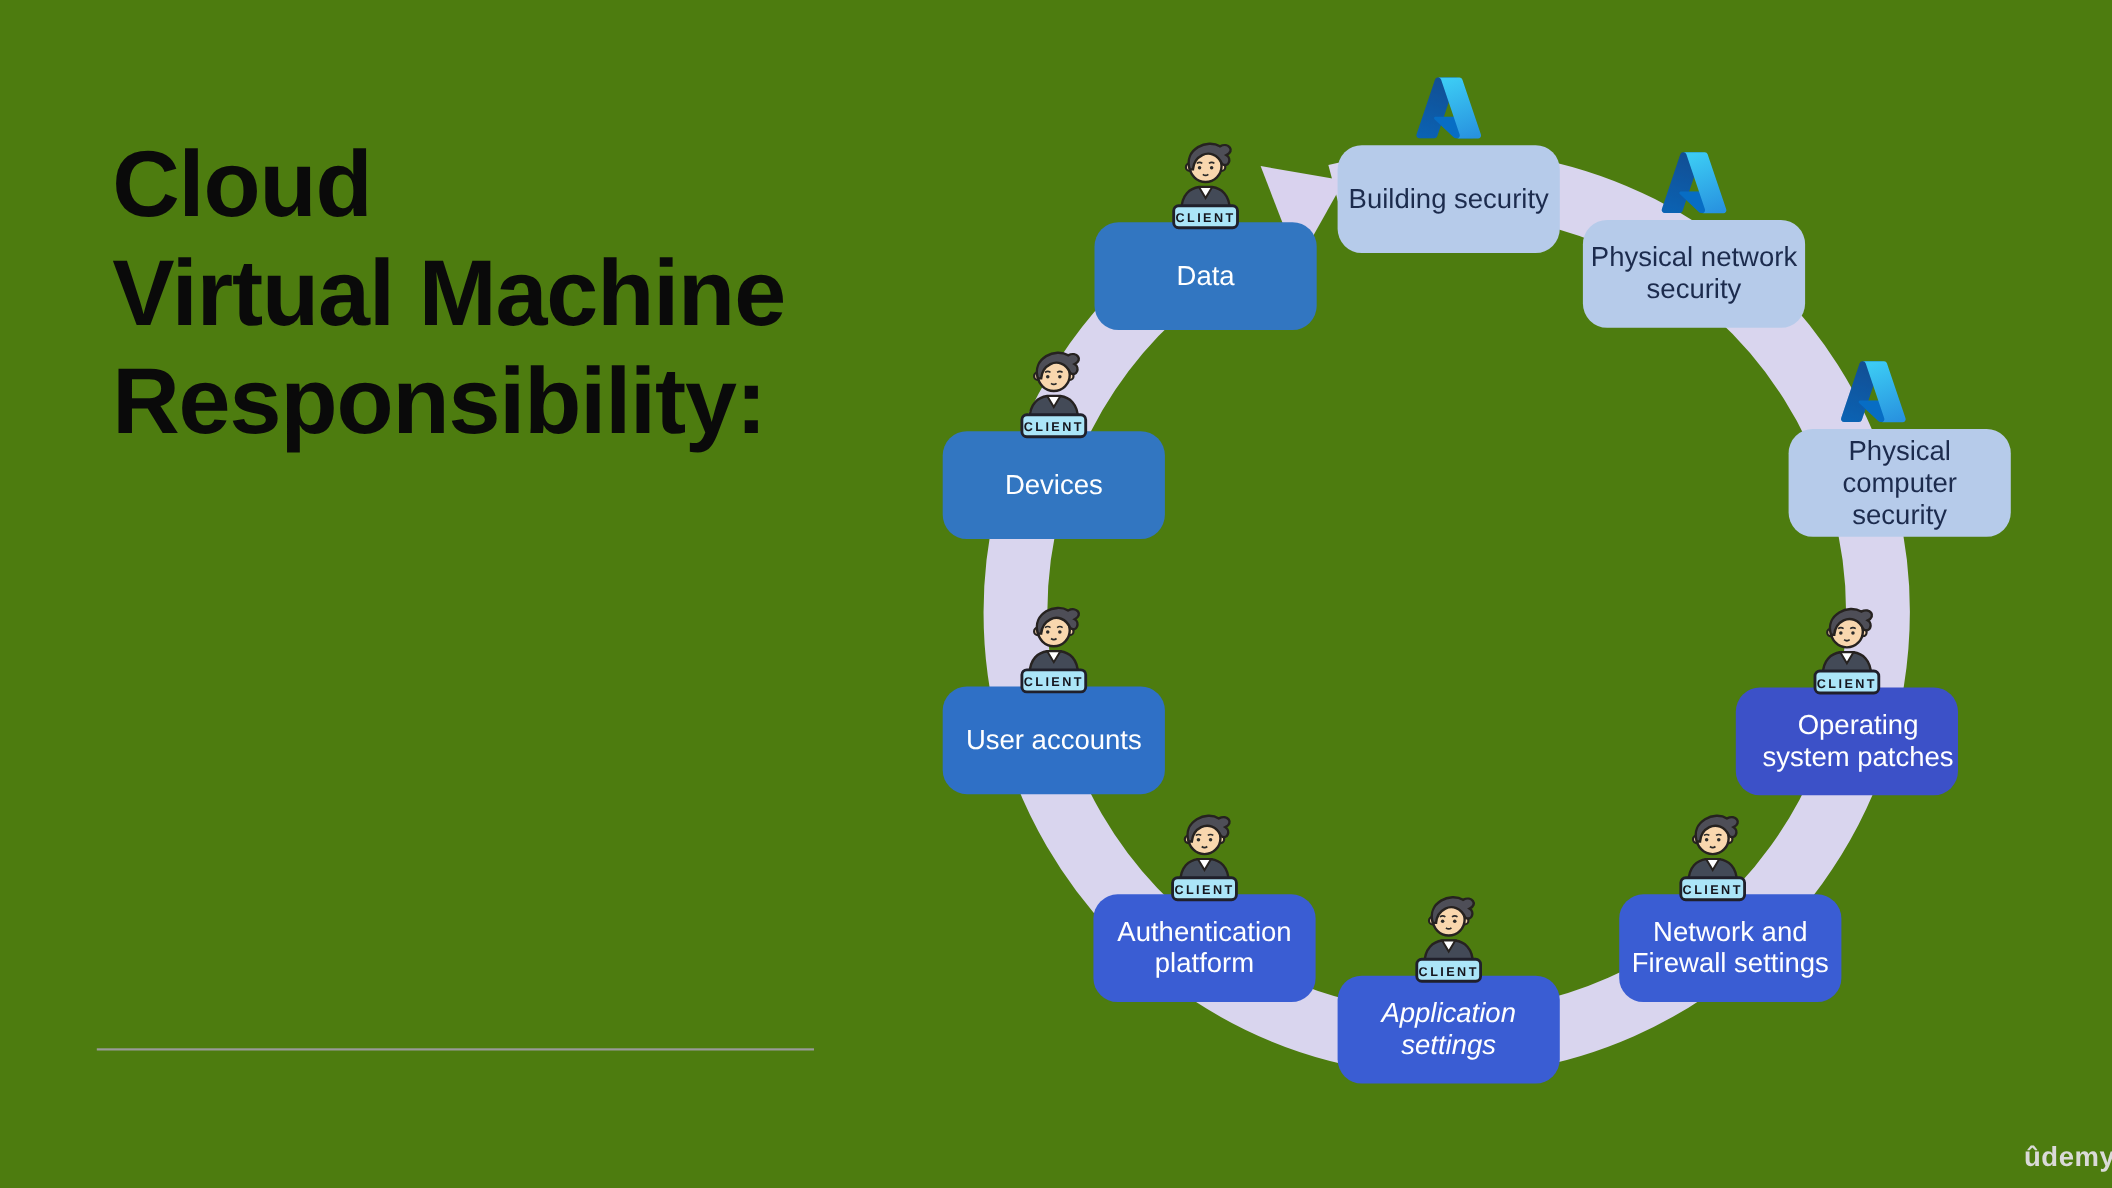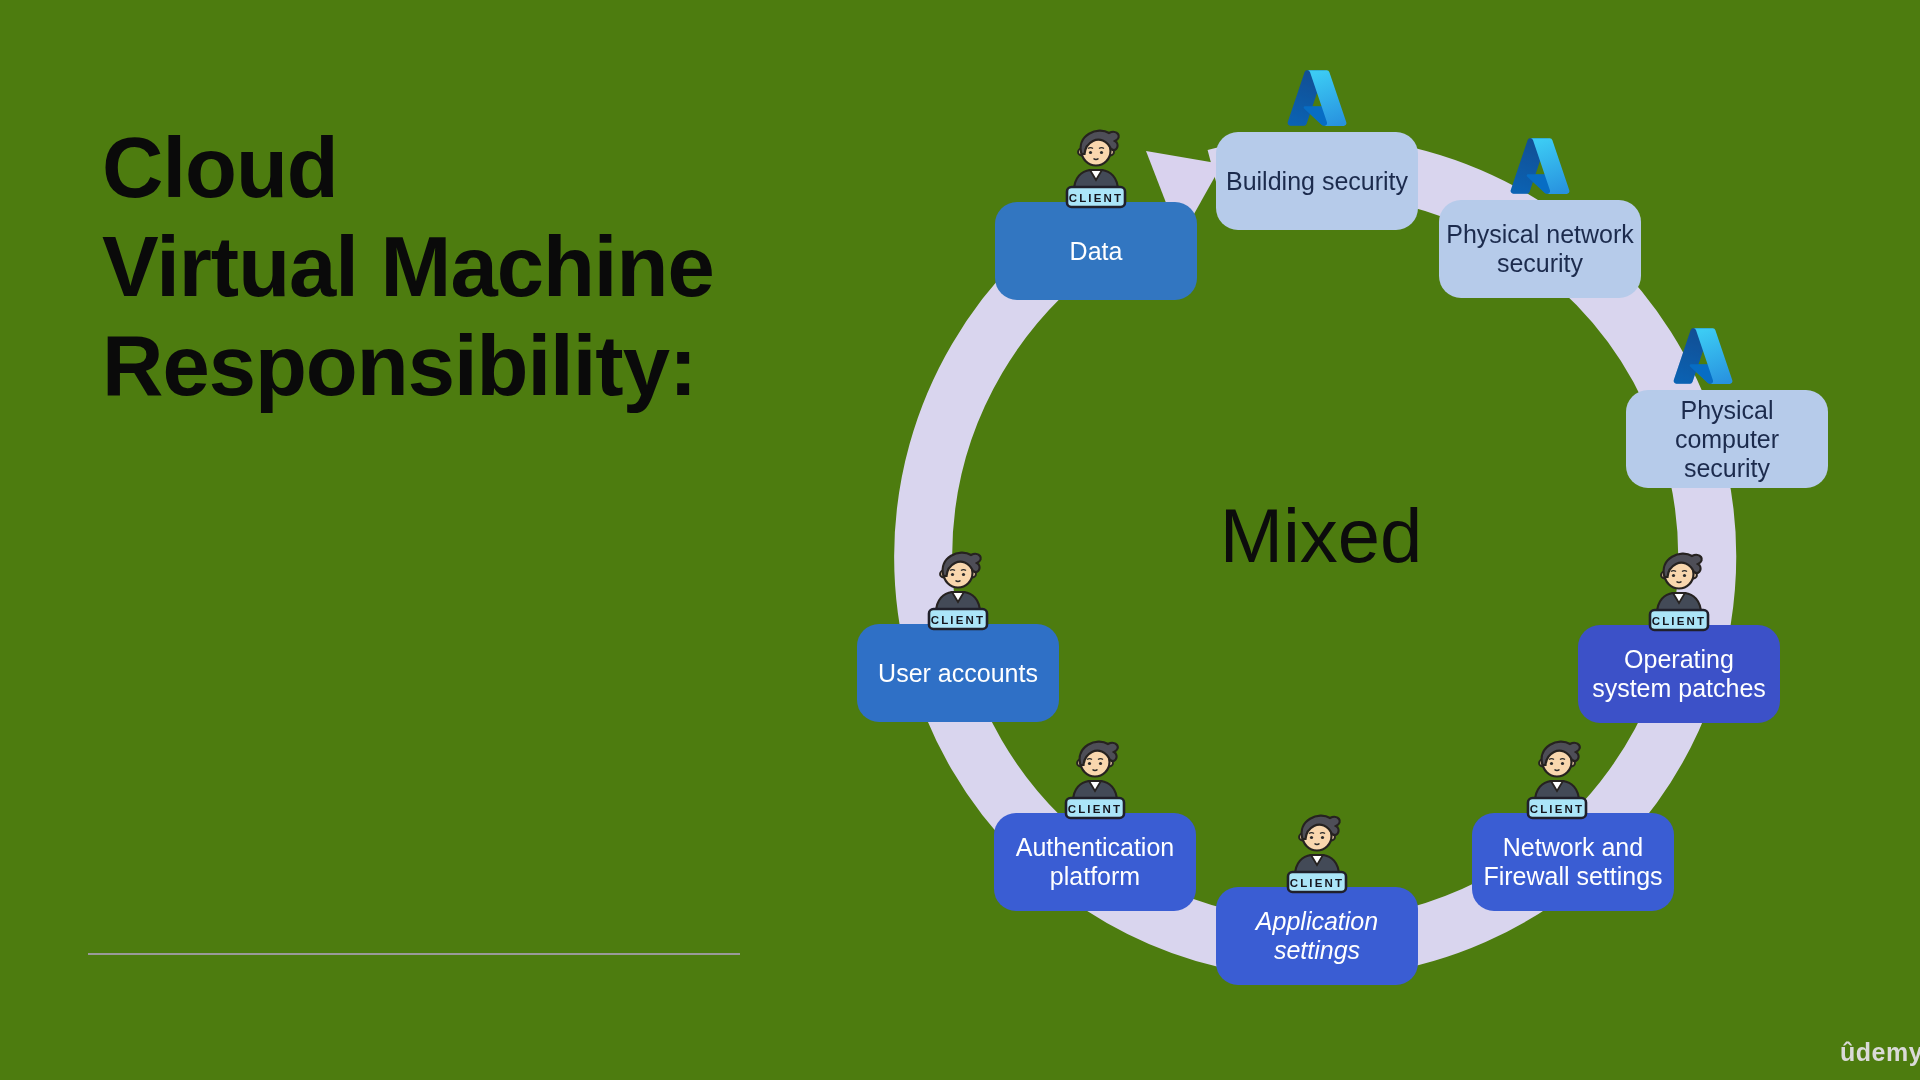--- a/index.html
+++ b/index.html
@@ -71,21 +71,20 @@
 <span>Virtual Machine</span>
 <span>Responsibility:</span></div>
 
   <div class="divider"></div>
 
   <svg class="ring" width="1920" height="1080" viewBox="0 0 1920 1080">
     <path d="M 1215 178 A 392 392 0 1 1 1102 228" fill="none" stroke="#d9d5ee" stroke-width="58"></path>
     <polygon points="1222,164 1146,151 1180,239" fill="#d9d2ee"></polygon>
   </svg>
 
-  <div class="center-label">Mixed</div>
 
   <div class="node" style="left:1216px;top:132px;">
     <svg class="icon azure" viewBox="0 0 96 96">
         <use href="#sym-azure"></use>
       </svg>
     <div class="box" style="background: rgb(182, 203, 234); color: rgb(28, 43, 77);"><span>Building security</span></div>
   </div>
 
   <div class="node" style="left:1439px;top:200px;border-radius:10px;">
     <svg class="icon azure" viewBox="0 0 96 96">
@@ -101,21 +100,21 @@
       </svg>
     <div class="box" style="background: rgb(182, 203, 234); color: rgb(28, 43, 77); margin-left: 48px;"><span>Physical
 computer
 security</span></div>
   </div>
 
   <div class="node" style="left:1578px;top:625px;">
     <svg class="icon client" viewBox="0 0 64 84">
         <use href="#sym-client"></use>
       </svg>
-    <div class="box" style="background: rgb(60, 81, 200); color: rgb(255, 255, 255);"><span>Operating
+    <div class="box" style="background: rgb(60, 81, 200); color: rgb(255, 255, 255); justify-content: flex-end;"><span>Operating
 system patches</span></div>
   </div>
 
   <div class="node" style="left:1440px;top:813px;padding-left:32px;">
     <svg class="icon client" viewBox="0 0 64 84">
         <use href="#sym-client"></use>
       </svg>
     <div class="box" style="background: rgb(58, 93, 211); color: rgb(255, 255, 255);"><span>Network and
 Firewall settings</span></div>
   </div>
@@ -136,20 +135,26 @@
 platform</span></div>
   </div>
 
   <div class="node" style="left:857px;top:624px;">
     <svg class="icon client" viewBox="0 0 64 84">
         <use href="#sym-client"></use>
       </svg>
     <div class="box" style="background: rgb(47, 112, 198); color: rgb(255, 255, 255);"><span>User accounts</span></div>
   </div>
 
+  <div class="node" style="left:857px;top:392px;">
+    <svg class="icon client" viewBox="0 0 64 84">
+        <use href="#sym-client"></use>
+      </svg>
+    <div class="box" style="background: rgb(50, 118, 193); color: rgb(255, 255, 255);"><span>Devices</span></div>
+  </div>
 
   <div class="node" style="left:995px;top:202px;">
     <svg class="icon client" viewBox="0 0 64 84">
         <use href="#sym-client"></use>
       </svg>
     <div class="box" style="background: rgb(50, 118, 193); color: rgb(255, 255, 255);"><span>Data</span></div>
   </div>
 
   <div class="watermark">ûdemy</div>
 

